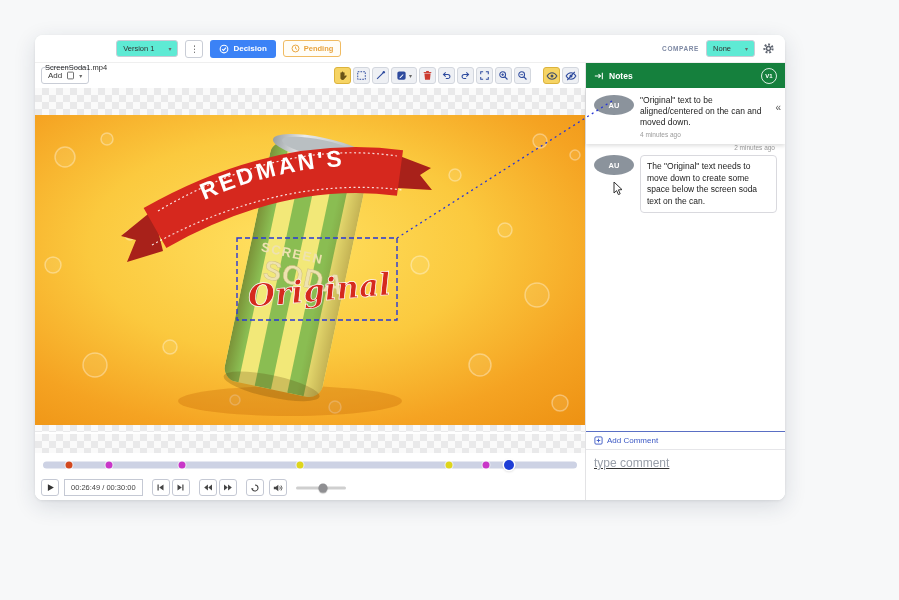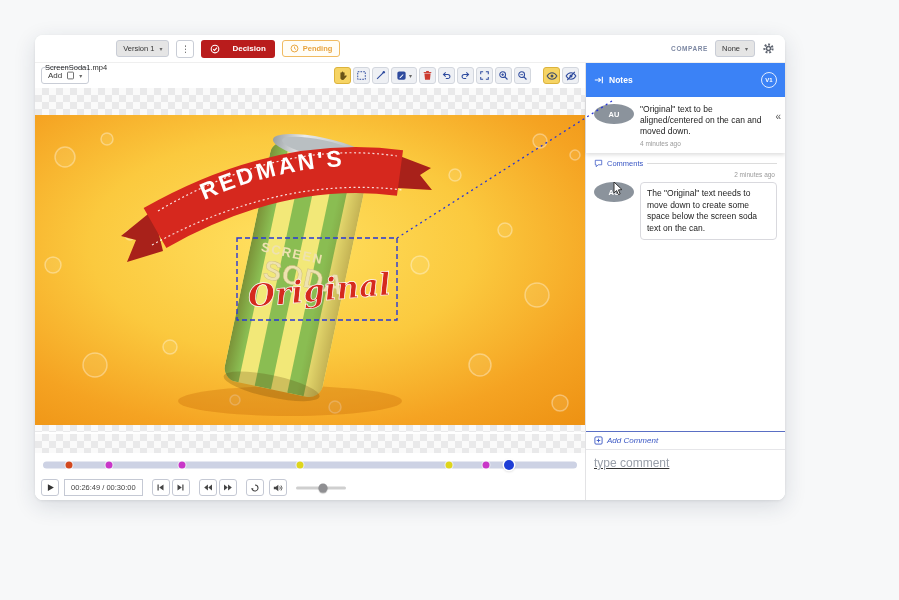--- a/index.html
+++ b/index.html
@@ -6,26 +6,26 @@
   body{width:899px;height:600px;background:#f7f8f9;font-family:"Liberation Sans",sans-serif;-webkit-font-smoothing:antialiased;}
   .page{position:relative;width:899px;height:600px;overflow:hidden;}
   .app{position:absolute;left:35px;top:35px;width:750px;height:465px;background:#fff;border-radius:8px;
        box-shadow:0 6px 22px rgba(30,40,70,.14), 0 1px 3px rgba(0,0,0,.08);overflow:hidden;}
   
   .app-header{position:absolute;left:0;top:0;width:750px;height:28px;display:flex;align-items:center;
               gap:7px;padding:0 10px;box-sizing:border-box;border-bottom:1px solid #efefef;background:#fff;z-index:5;}
   .file-info{display:flex;flex-direction:column;line-height:1.1;margin-right:2px;}
   .reviewing{font-size:6.5px;font-weight:bold;letter-spacing:.6px;color:#7d88a3;}
   .filename{font-size:7.5px;color:#2c2c2c;margin-top:33px;}
-  .select{display:flex;align-items:center;gap:5px;border:1px solid #c9cdd6;border-radius:3px;background:#e5e5e5;
+  .select{display:flex;align-items:center;gap:14px;border:1px solid #c9cdd6;border-radius:3px;background:#5eead4;
           padding:3px 6px;font-size:7.5px;color:#333;cursor:pointer;}
   .caret{font-size:6px;color:#666;}
   .icon-btn{display:flex;align-items:center;justify-content:center;width:18px;height:18px;border:1px solid #c9cdd6;
             border-radius:3px;background:#fff;font-size:9px;color:#444;cursor:pointer;padding:0;}
-  .decision-btn{display:flex;align-items:center;gap:12px;background:#b91c1c;color:#fff;border:none;border-radius:3px;
+  .decision-btn{display:flex;align-items:center;gap:4px;background:#3b82f6;color:#fff;border:none;border-radius:3px;
                 padding:4px 9px;font-size:8px;font-weight:bold;cursor:pointer;}
   .pending-badge{display:flex;align-items:center;gap:4px;border:1px solid #f0bb62;color:#e8a33d;border-radius:3px;
                  padding:3px 7px;font-size:7.5px;font-weight:bold;background:#fffdf7;}
   .spacer{flex:1;}
   .compare-label{font-size:6.5px;font-weight:bold;letter-spacing:.6px;color:#7d88a3;}
   .gear-btn{border:none;background:transparent;cursor:pointer;padding:0;display:flex;align-items:center;}
   
   .left-region{position:absolute;left:0;top:28px;width:550px;height:437px;background:#fff;}
   .toolbar{position:absolute;left:0;top:0;width:550px;height:25px;display:flex;align-items:center;
            padding:0 6px;box-sizing:border-box;background:#fff;z-index:4;}
@@ -56,40 +56,40 @@
   .ctrl-btn{display:flex;align-items:center;justify-content:center;width:18px;height:17px;border:1px solid #c5c9d4;
             border-radius:3px;background:#fff;cursor:pointer;padding:0;}
   .time-box{border:1px solid #c5c9d4;border-radius:0;padding:3px 6px;font-size:7.5px;color:#444;background:#fff;}
   .btn-group{display:flex;gap:2px;margin-left:4px;}
   .vol-slider{position:relative;width:50px;height:14px;margin-left:4px;cursor:pointer;}
   .vol-track{position:absolute;left:0;right:0;top:50%;height:3px;transform:translateY(-50%);background:#cfcfcf;border-radius:2px;}
   .vol-knob{position:absolute;left:55%;top:50%;width:9px;height:9px;border-radius:50%;background:#8f8f92;transform:translate(-50%,-50%);box-shadow:0 1px 1px rgba(0,0,0,.3);}
   
   .panel{position:absolute;left:550px;top:28px;width:200px;height:437px;background:#fff;border-left:1px solid #e3e3e5;
          box-sizing:border-box;display:flex;flex-direction:column;z-index:5;}
-  .notes-header{height:34px;background:#3b82f6;color:#fff;display:flex;align-items:center;gap:5px;padding:0 8px;flex:none;}
+  .notes-header{height:25px;background:#15803d;color:#fff;display:flex;align-items:center;gap:5px;padding:0 8px;flex:none;}
   .notes-title{font-size:8.5px;font-weight:bold;}
   .v1-badge{margin-left:auto;width:14px;height:14px;border:1px solid rgba(255,255,255,.85);border-radius:50%;
             display:flex;align-items:center;justify-content:center;font-size:6px;font-weight:bold;color:#fff;}
   .note-item{position:relative;display:flex;gap:6px;padding:7px 14px 6px 8px;background:#fff;
              box-shadow:0 2px 4px rgba(0,0,0,.13);z-index:2;flex:none;cursor:pointer;}
   .avatar{width:40px;height:20px;border-radius:50%;background:#8b939c;color:#fff;font-size:7.5px;font-weight:bold;
           display:flex;align-items:center;justify-content:center;flex:none;}
   .note-text{font-size:8.5px;color:#222;line-height:1.3;}
   .note-time{font-size:6.5px;color:#9a9a9a;margin-top:3px;}
   .collapse-btn{position:absolute;right:2px;top:14px;font-size:10px;color:#555;background:none;border:none;cursor:pointer;padding:0 2px;}
   .comments-row{display:flex;align-items:center;gap:4px;padding:6px 8px 3px 8px;flex:none;}
   .comments-label{font-size:7.5px;color:#3a57c4;}
   .comments-line{flex:1;height:1px;background:#dcdcdc;}
   .comment-time{font-size:6.5px;color:#9a9a9a;text-align:right;padding:0 10px 2px 0;flex:none;}
   .comment-row{display:flex;gap:6px;padding:2px 8px 6px 8px;flex:none;}
   .comment-box{border:1px solid #d9d9de;border-radius:4px;padding:5px 6px;font-size:8.5px;color:#222;line-height:1.35;background:#fff;cursor:pointer;}
   .panel-spacer{flex:1;}
   .add-comment-row{display:flex;align-items:center;gap:4px;padding:4px 8px;border-top:1px solid #5a6fc4;
-                   border-bottom:1px solid #e6e6e9;flex:none;cursor:pointer;font-style:italic;}
+                   border-bottom:1px solid #e6e6e9;flex:none;cursor:pointer;}
   .add-comment-label{font-size:8px;color:#3a57c4;}
   .comment-input{flex:none;height:50px;width:100%;border:none;outline:none;resize:none;box-sizing:border-box;
                  padding:6px 8px;font-size:12px;font-family:"Liberation Sans",sans-serif;color:#333;text-decoration:underline;}
   .comment-input::placeholder{color:#9aa0aa;}
   
   .overlay{position:absolute;left:0;top:0;width:750px;height:465px;pointer-events:none;z-index:8;}
   .cursor{position:absolute;left:578px;top:147px;z-index:9;pointer-events:none;}
 </style>
 </head>
 <body>
@@ -396,27 +396,20 @@
 
       <div class="note-item">
         <div class="avatar">AU</div>
         <div>
           <div class="note-text">"Original" text to be aligned/centered on the can and moved down.</div>
           <div class="note-time">4 minutes ago</div>
         </div>
         <button class="collapse-btn">«</button>
       </div>
 
-      <div class="comments-row">
-        <svg width="9" height="9" viewBox="0 0 14 14">
-          <path d="M2 2h10v7H6.5L3.5 12V9H2Z" fill="none" stroke="#3a57c4" stroke-width="1.2"></path>
-        </svg>
-        <span class="comments-label">Comments</span>
-        <span class="comments-line"></span>
-      </div>
 
       <div class="comment-time">2 minutes ago</div>
 
       <div class="comment-row">
         <div class="avatar">AU</div>
         <div class="comment-box">The "Original" text needs to move down to create some space below the screen soda text on the can.</div>
       </div>
 
       <div class="panel-spacer"></div>
 

